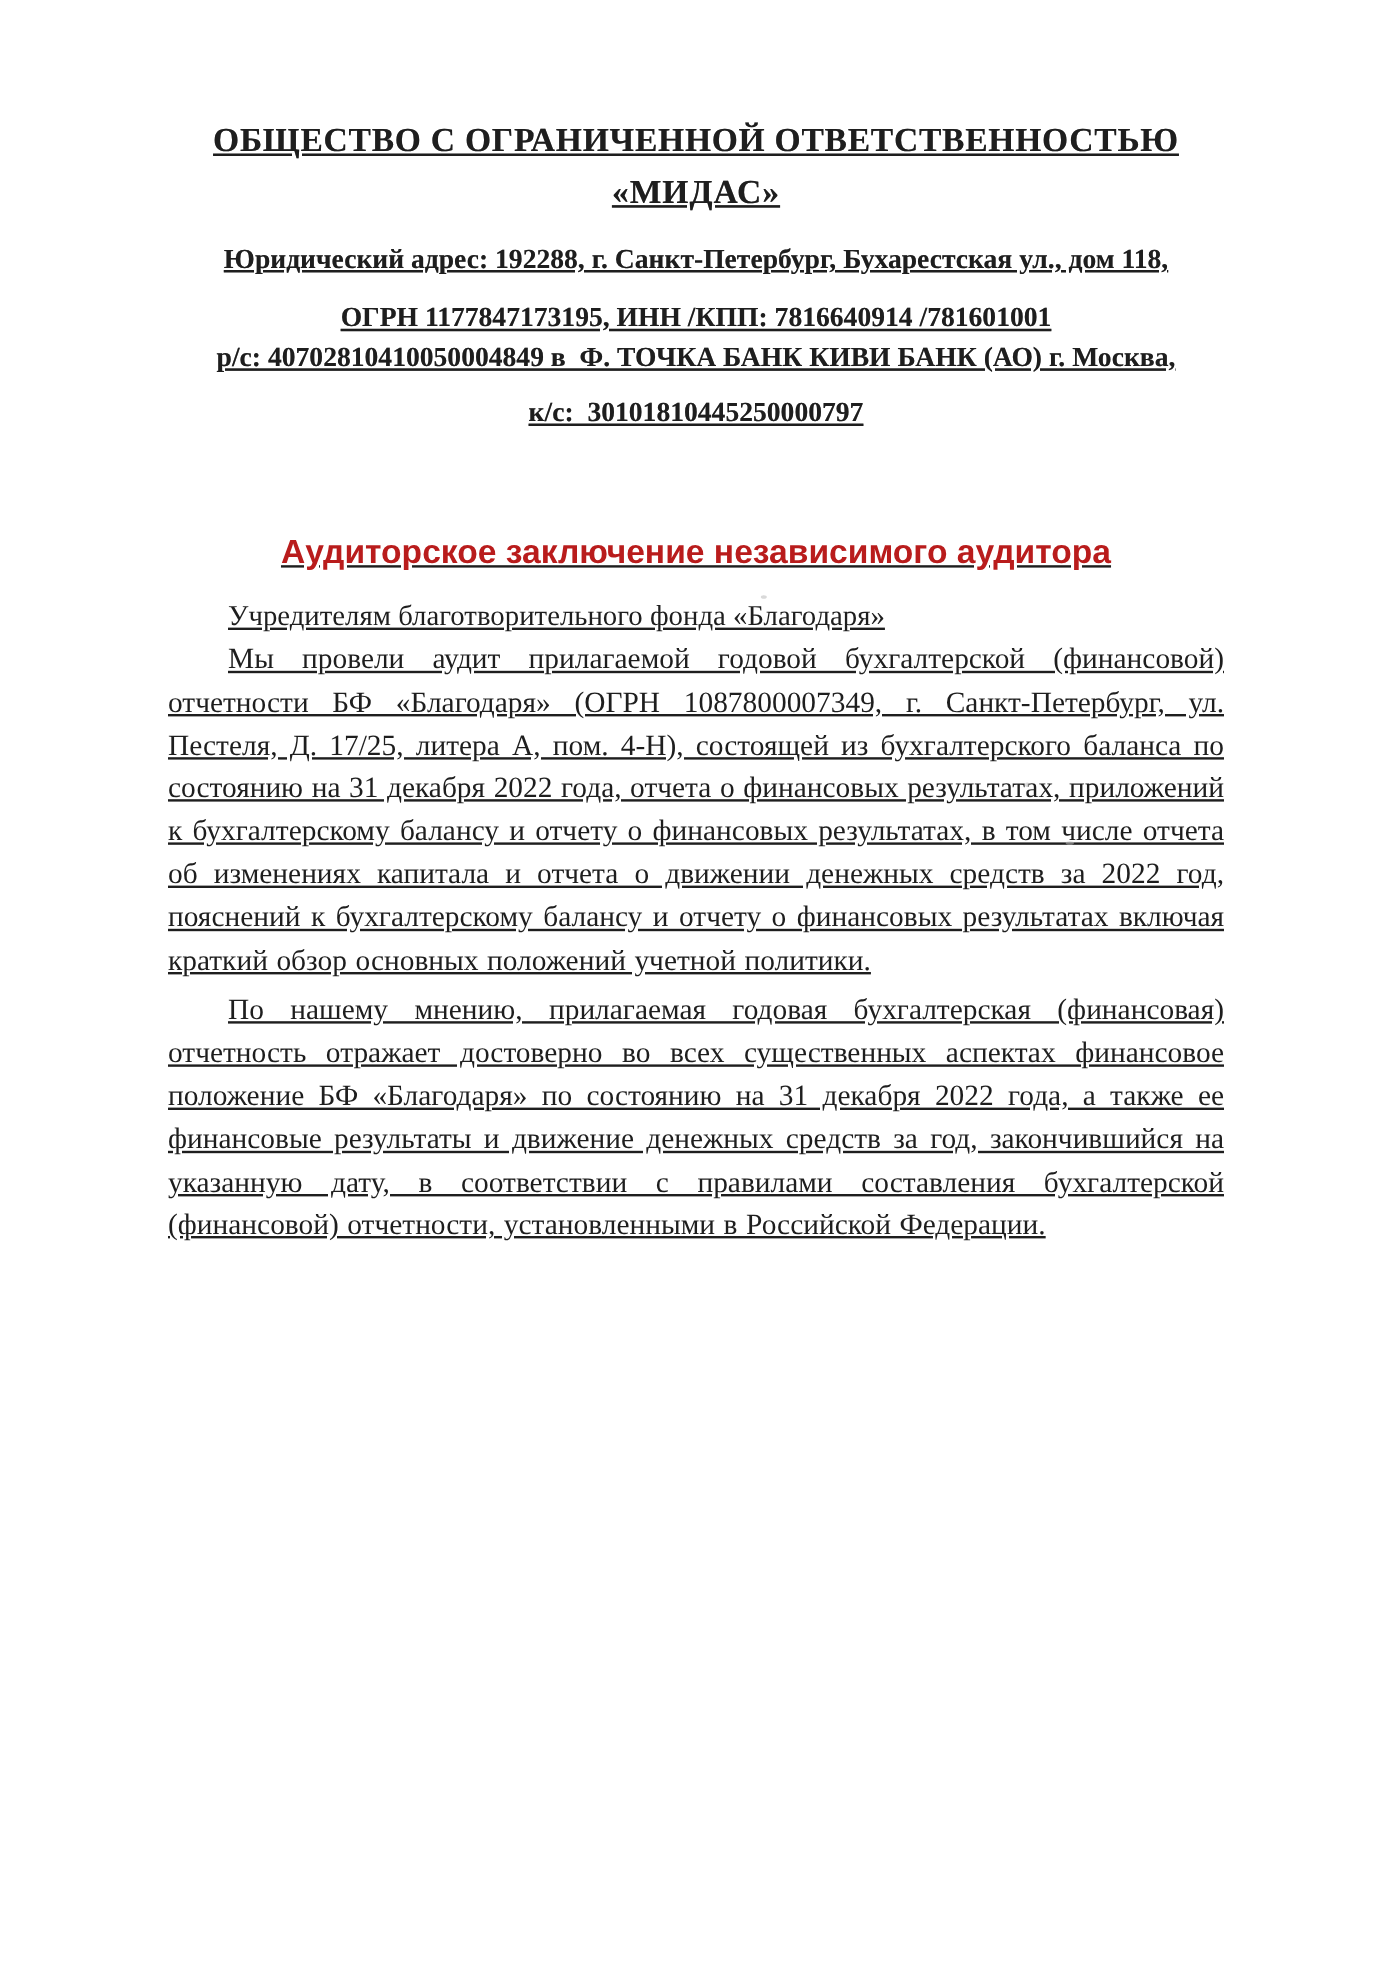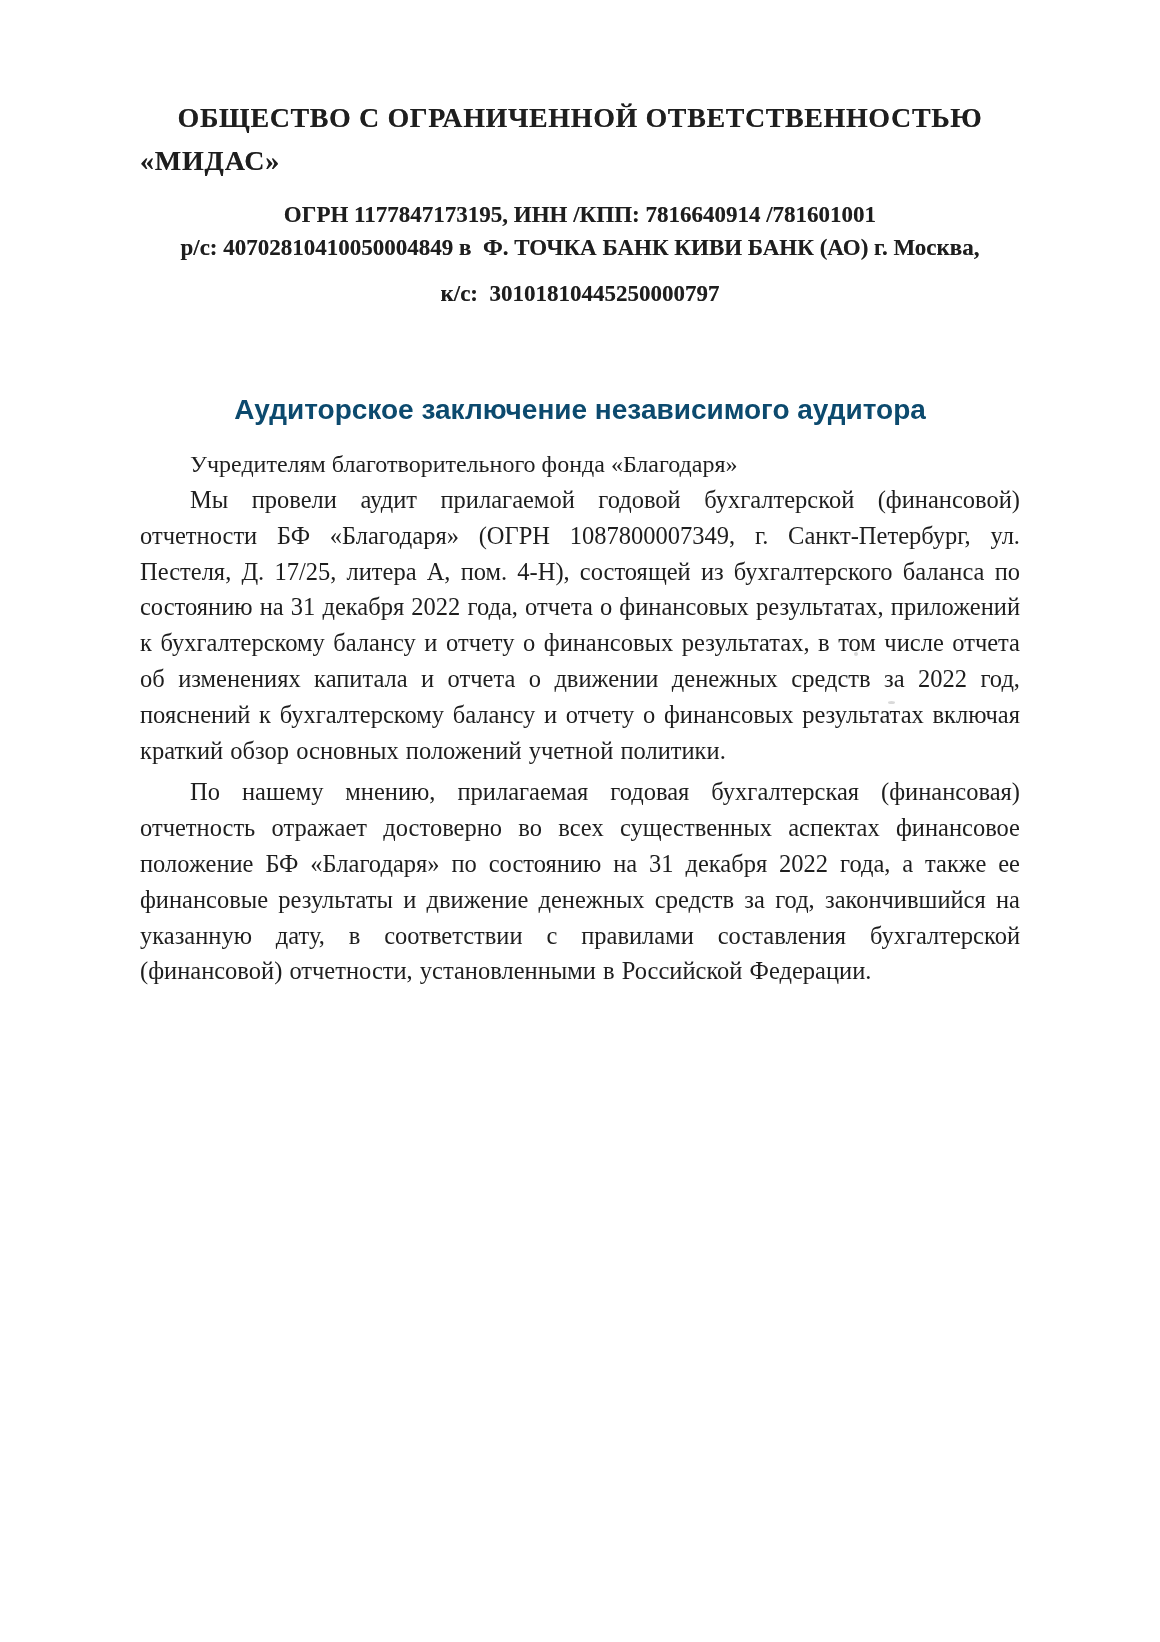--- a/index.html
+++ b/index.html
@@ -10,35 +10,37 @@
   }
   .page {
     position: relative;
     width: 1160px;
     height: 1258px;
     margin: 0 auto;
     background: #ffffff;
     color: #1e1e1e;
     font-family: "Liberation Serif", "DejaVu Serif", serif;
     overflow: hidden;
+    text-decoration: underline;
   }
   .content {
     padding: 0 140px;
   }
   
   .company-line1 {
     margin-top: 96px;
     text-align: center;
     font-weight: bold;
     font-size: 28px;
     line-height: 44px;
     letter-spacing: 0.6px;
     text-shadow: 0 0 0.5px rgba(20,20,20,0.55);
   }
   .company-line2 {
+    text-align: center;
     font-weight: bold;
     font-size: 28px;
     line-height: 42px;
     letter-spacing: 0.8px;
     text-shadow: 0 0 0.5px rgba(20,20,20,0.55);
   }
   .address-line {
     text-align: center;
     font-weight: bold;
     font-size: 23px;
@@ -59,21 +61,21 @@
   .req-ks   { margin-top: 13px; text-align: center; }
   .req-bik  { margin-top: 14px; }
   
   .report-title {
     margin: 80px 0 0 0;
     text-align: center;
     font-family: "Liberation Sans", "DejaVu Sans", sans-serif;
     font-weight: bold;
     font-size: 28px;
     line-height: 40px;
-    color: #0c4a6e;
+    color: #b91c1c;
   }
   
   .addressee {
     margin: 16px 0 0 0;
     font-size: 24px;
     line-height: 36px;
     text-indent: 50px;
   }
   .opinion-heading {
     margin: 45px 0 0 0;
@@ -109,20 +111,21 @@
 <body>
 
 <div class="page">
   <div class="content">
 
     <div class="company-line1">ОБЩЕСТВО С ОГРАНИЧЕННОЙ ОТВЕТСТВЕННОСТЬЮ</div>
 
     <div class="company-line2">«МИДАС»</div>
 
     <div class="address-block">
+      <div class="address-line">Юридический адрес: 192288, г. Санкт-Петербург, Бухарестская ул., дом 118,</div>
     </div>
 
     <div class="req-line req-ogrn">ОГРН 1177847173195, ИНН /КПП: 7816640914 /781601001</div>
 
     <div class="req-line req-rs">р/с: 40702810410050004849 в  Ф. ТОЧКА БАНК КИВИ БАНК (АО) г. Москва,</div>
 
     <div class="req-line req-ks">к/с:  30101810445250000797</div>
 
 
     <h1 class="report-title">Аудиторское заключение независимого аудитора</h1>

